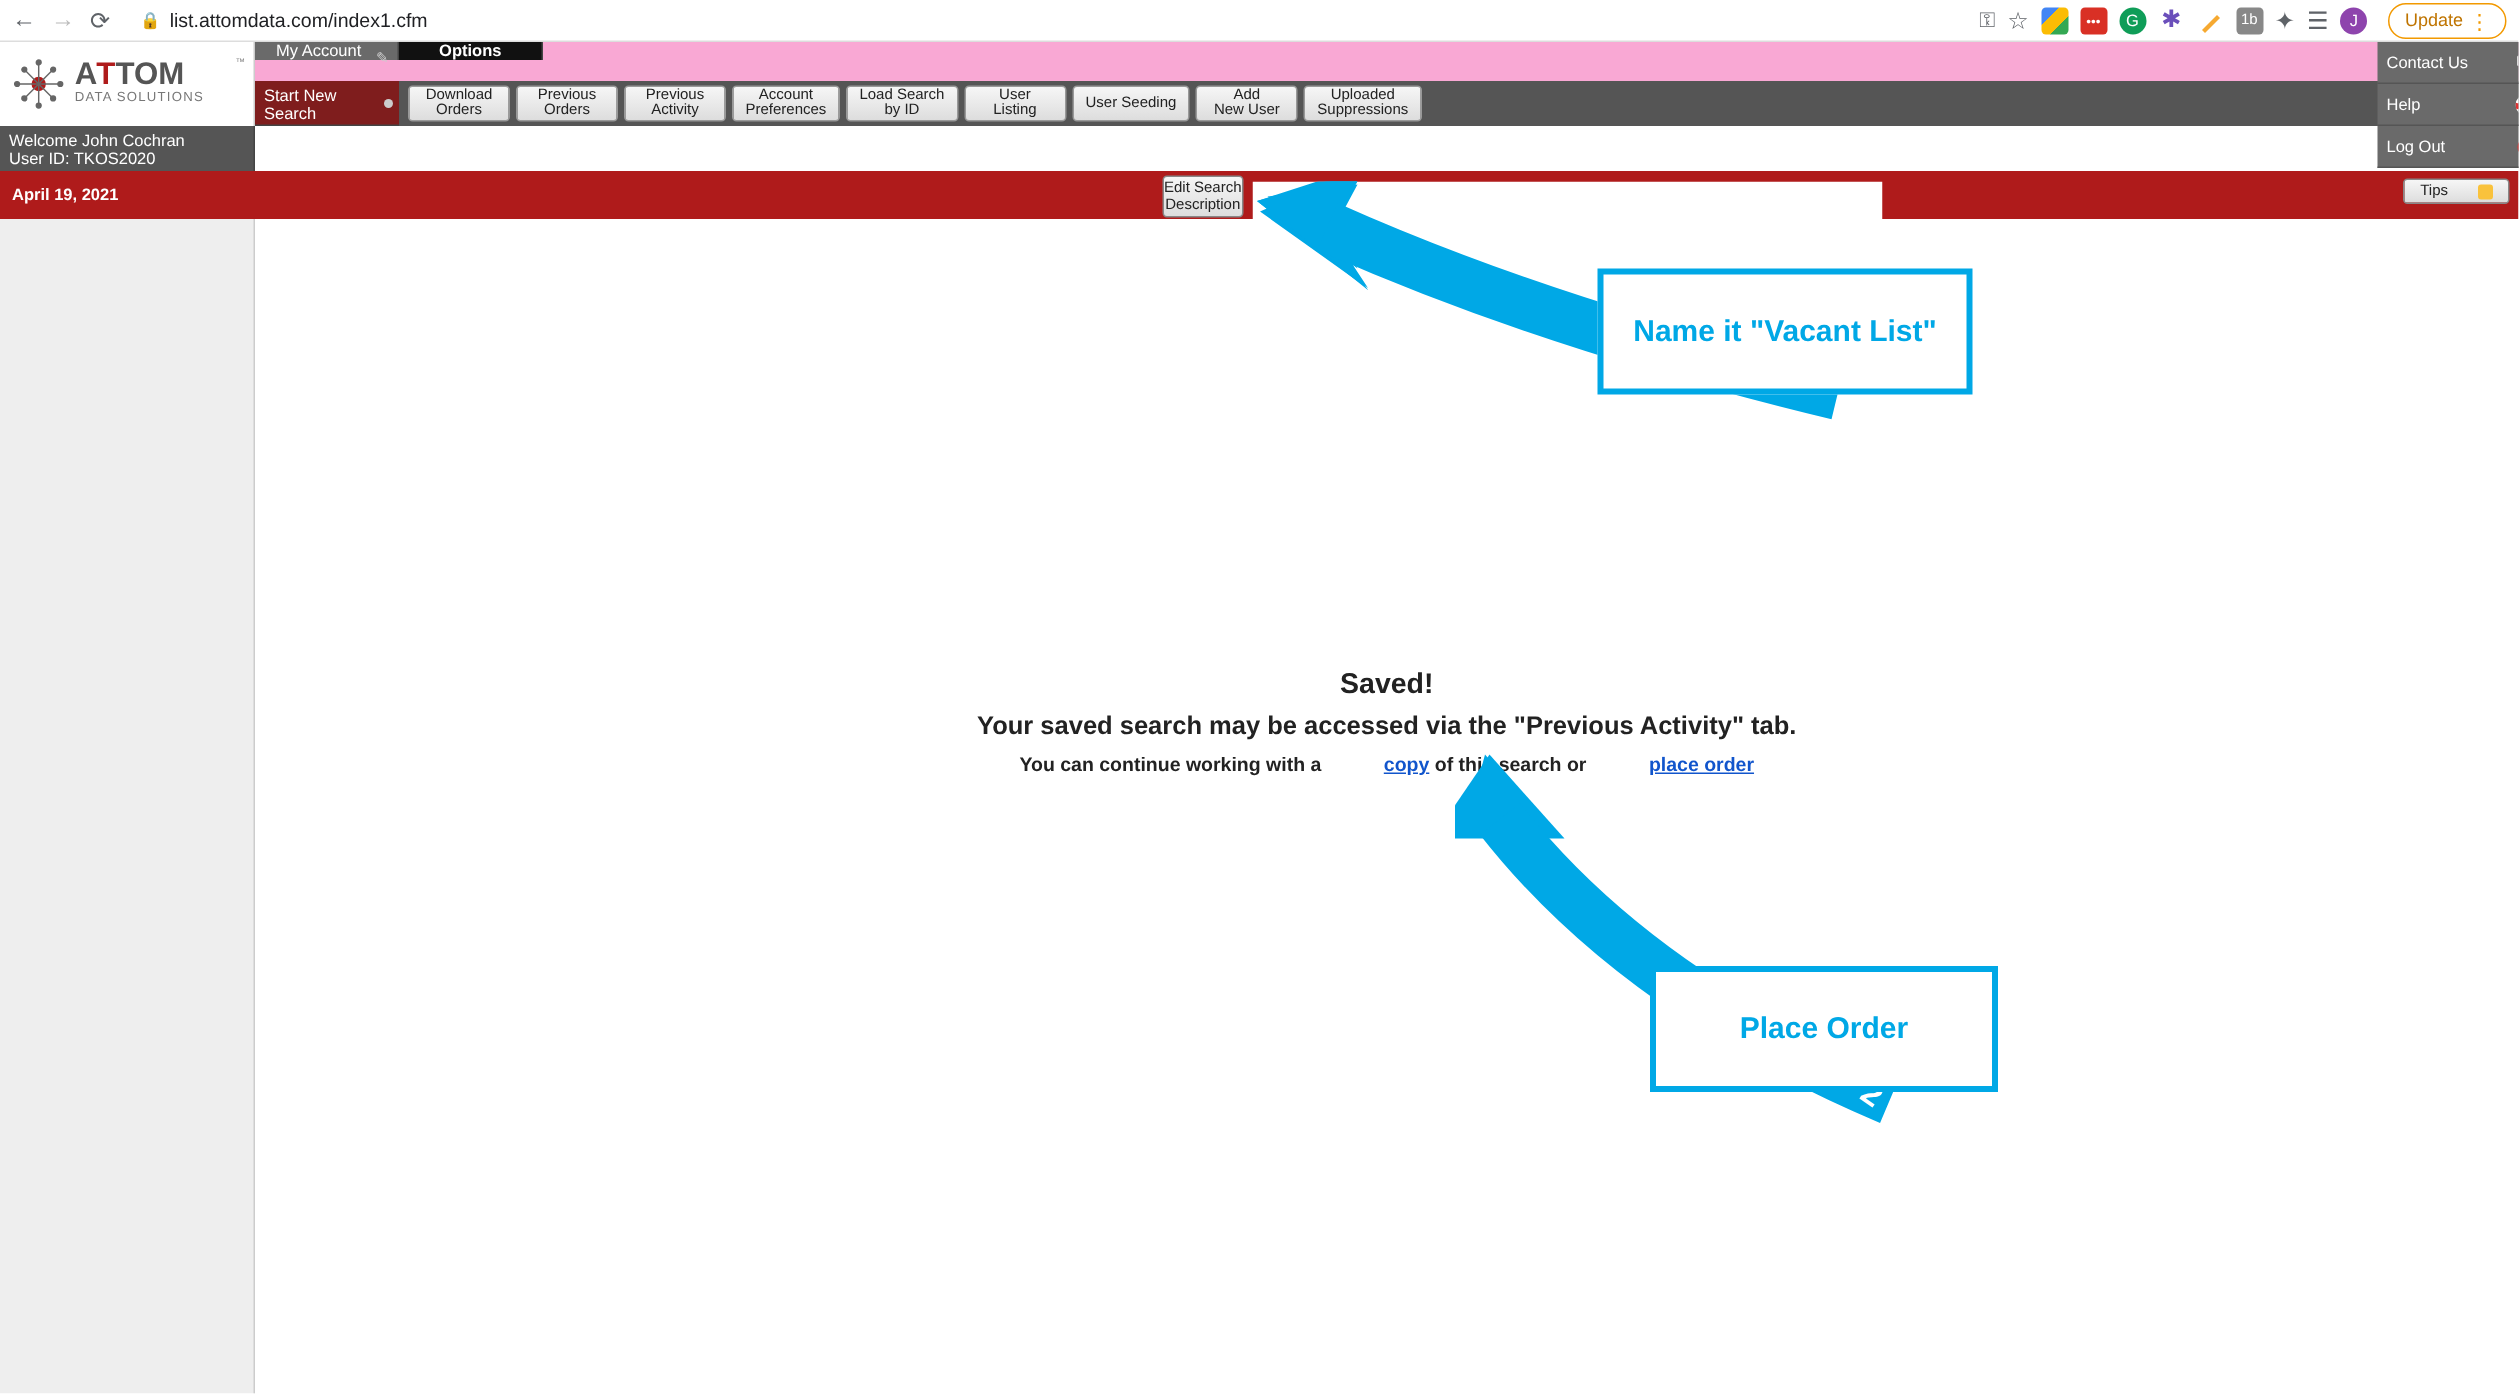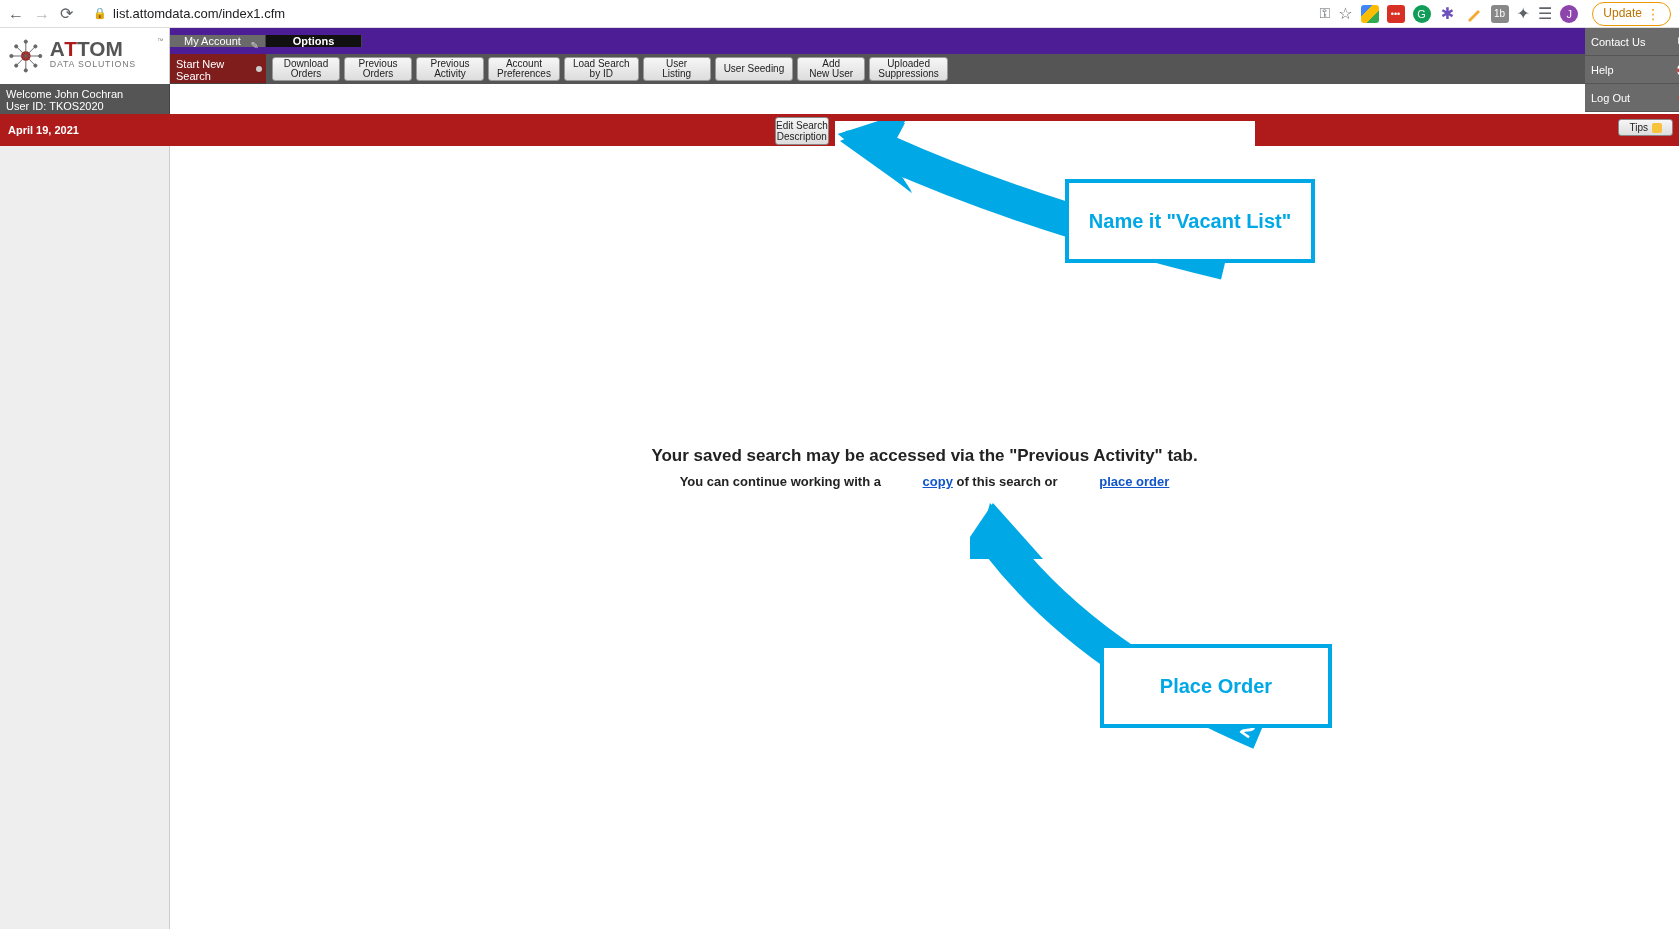--- a/index.html
+++ b/index.html
@@ -22,39 +22,39 @@
 .update-btn .dots { color: #f29900; font-size: 14px; }
 
 
 .app-wrap { display: flex; }
 .left-col { width: 170px; }
 .logo-box { height: 56px; background: #fff; display: flex; align-items: center; justify-content: center; border-right: 1px solid #ccc; }
 .logo-box svg { width: 160px; height: 50px; }
 .welcome-box { background: #555; color: #fff; padding: 4px 6px; font-size: 11px; height: 30px; border-right: 1px solid #444; }
 
 .right-col { flex: 1; }
-.tab-row { height: 26px; background: #4c1d95; display: flex; align-items: center; position: relative; }
+.tab-row { height: 26px; background: #f9a8d4; display: flex; align-items: flex-start; position: relative; }
 .tab { background: #6a6a6a; color: #fff; font-size: 11px; padding: 0 14px; display: flex; align-items: center; border-right: 1px solid #444; cursor: pointer; position: relative; min-width: 96px; }
 .tab.active { background: #111; font-weight: bold; justify-content: center; }
 .tab .pencil { position: absolute; right: 6px; top: 5px; color: #ccc; font-size: 10px; }
 .rbtn { background: #6a6a6a; color: #fff; font-size: 11px; width: 112px; height: 28px; display: flex; align-items: center; padding: 0 6px; border-bottom: 1px solid #555; cursor: pointer; position: relative; }
 .rbtn .ricon { position: absolute; right: 6px; width: 14px; height: 14px; }
 
 .sub-row { height: 30px; background: #555; display: flex; align-items: center; padding-left: 0; position: relative; }
 .side-btn { width: 96px; background: #7f1d1d; color: #fff; font-size: 11px; padding: 4px 6px; border-bottom: 1px solid #444; cursor: pointer; position: relative; }
 .side-btn .tiny-ico { position: absolute; right: 4px; top: 50%; transform: translateY(-50%); width: 6px; height: 6px; }
 .side-btns { position: absolute; left: 0; top: 0; width: 96px; }
 .toolbar { margin-left: 102px; display: flex; gap: 4px; align-items: center; height: 30px; }
 .tbtn { background: linear-gradient(#f6f6f6,#ddd); color: #222; font-size: 10px; height: 24px; min-width: 68px; padding: 0 8px; border: 1px solid #999; border-radius: 3px; display: flex; flex-direction: column; justify-content: center; align-items: center; line-height: 1.05; cursor: pointer; text-align: center; }
 .sub-row2 { height: 30px; background: #555; display: flex; }
 
 .red-bar { height: 32px; background: #af1b1b; color: #fff; display: flex; align-items: center; padding: 0 8px; font-size: 11px; position: relative; }
 .red-bar .date { font-weight: bold; }
 .edit-search-btn { position: absolute; left: 775px; top: 3px; background: linear-gradient(#f6f6f6,#ddd); color: #222; font-size: 10px; border: 1px solid #888; border-radius: 3px; padding: 2px 0; line-height: 1.1; text-align: center; cursor: pointer; }
-.tips-btn { position: absolute; right: 6px; top: 5px; background: linear-gradient(#f6f6f6,#ddd); color: #222; font-size: 10px; border: 1px solid #888; border-radius: 3px; padding: 2px 10px; cursor: pointer; display: flex; align-items: center; gap: 4px; }
+.tips-btn { position: absolute; right: 6px; top: 5px; background: linear-gradient(#f6f6f6,#ddd); color: #222; font-size: 10px; border: 1px solid #888; border-radius: 3px; padding: 2px 10px; cursor: pointer; display: flex; align-items: center; gap: 20px; }
 .tips-btn .bulb { width: 10px; height: 10px; background: #f9c23c; border-radius: 2px; display: inline-block; }
 
 
 .content-wrap { display: flex; }
 .content-left { width: 170px; background: #eee; min-height: 783px; border-right: 1px solid #ccc; }
 .content-main { flex: 1; position: relative; min-height: 783px; background: #fff; }
 
 .saved-block { position: absolute; top: 300px; left: 0; right: 0; text-align: center; }
 .saved-block h2 { font-size: 19px; font-weight: bold; color: #222; margin-bottom: 6px; }
 .saved-block p.sub { font-size: 17px; font-weight: bold; color: #222; margin-bottom: 8px; }
@@ -244,20 +244,21 @@
     <span>Tips</span>
     <span class="bulb"></span>
   </div>
 </div>
 
 <div class="content-wrap">
   <div class="content-left"></div>
   <div class="content-main">
 
     <div class="saved-block">
+      <h2>Saved!</h2>
       <p class="sub">Your saved search may be accessed via the "Previous Activity" tab.</p>
       <p class="small">
         <span>You can continue working with a </span><a>copy</a><span> of this search or </span><a>place order</a>
       </p>
     </div>
 
     <svg class="arrow1" width="400" height="200">
       <defs>
         <marker id="ah1" markerWidth="1" markerHeight="1" refX="0" refY="0" orient="auto"></marker>
       </defs>

